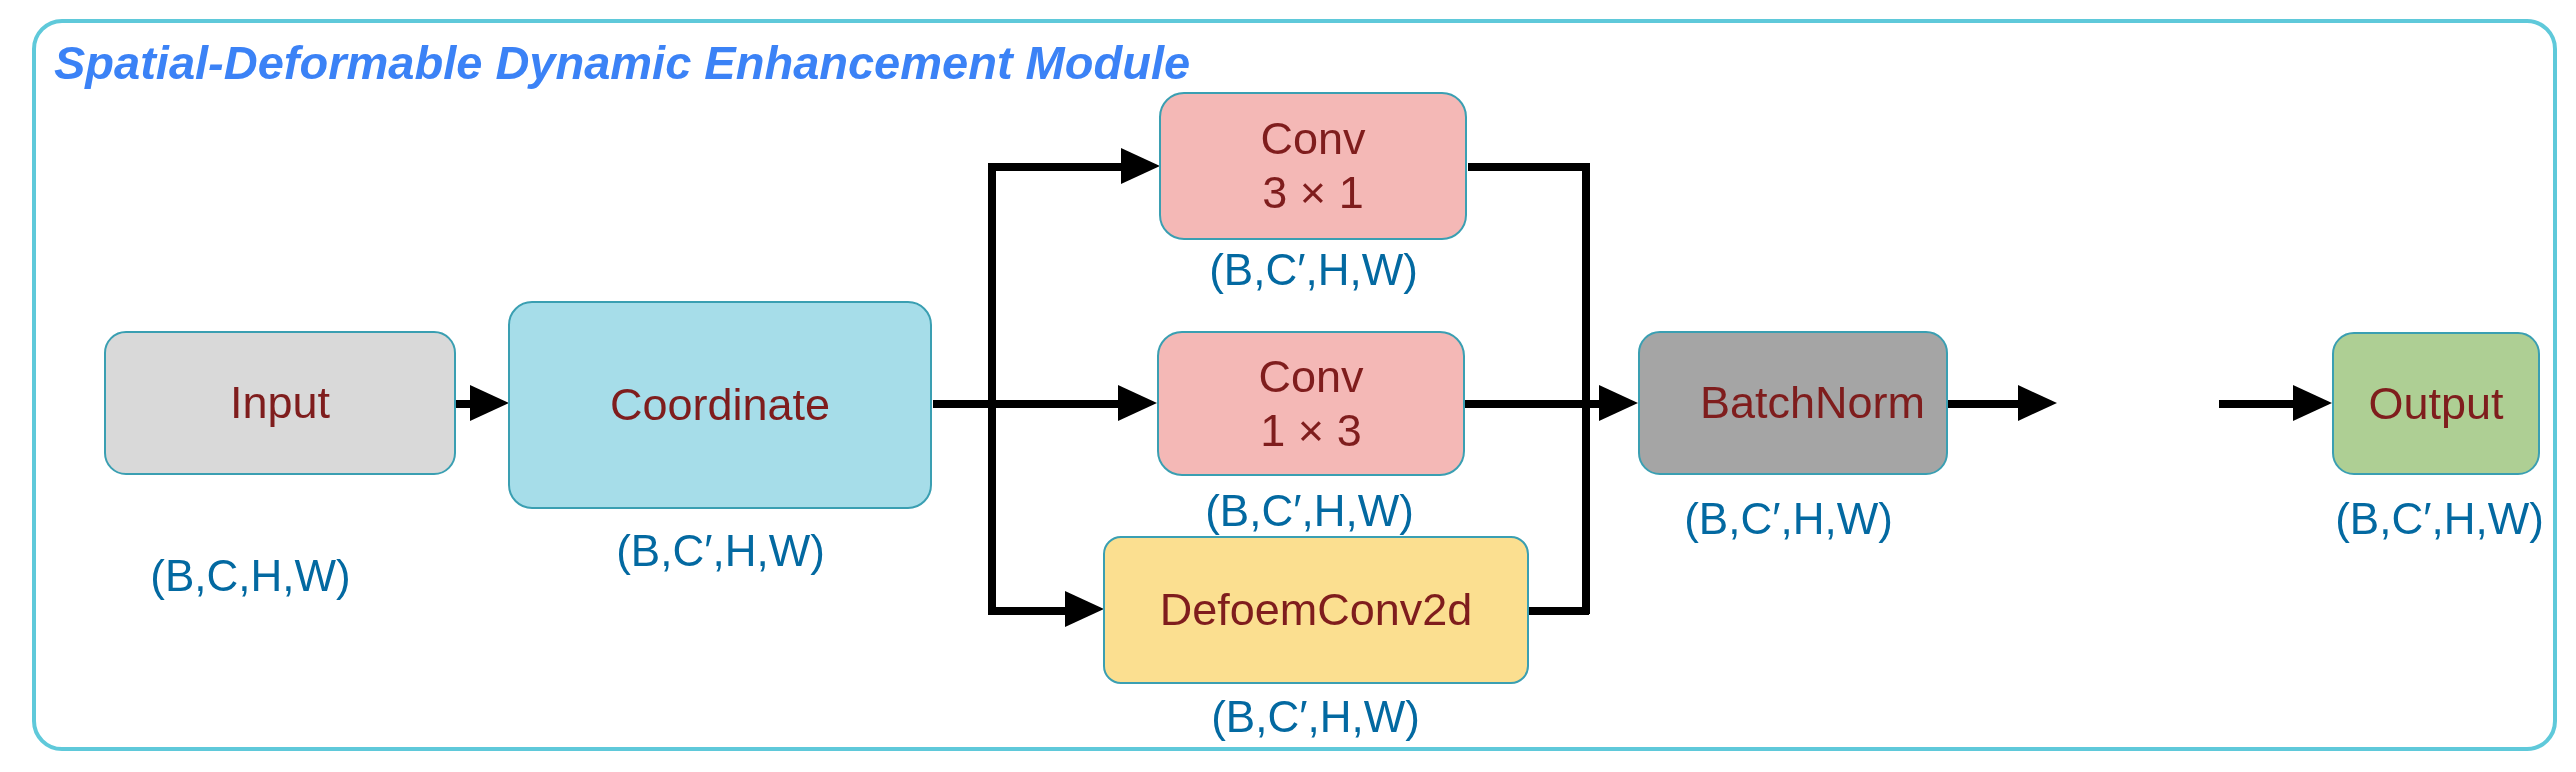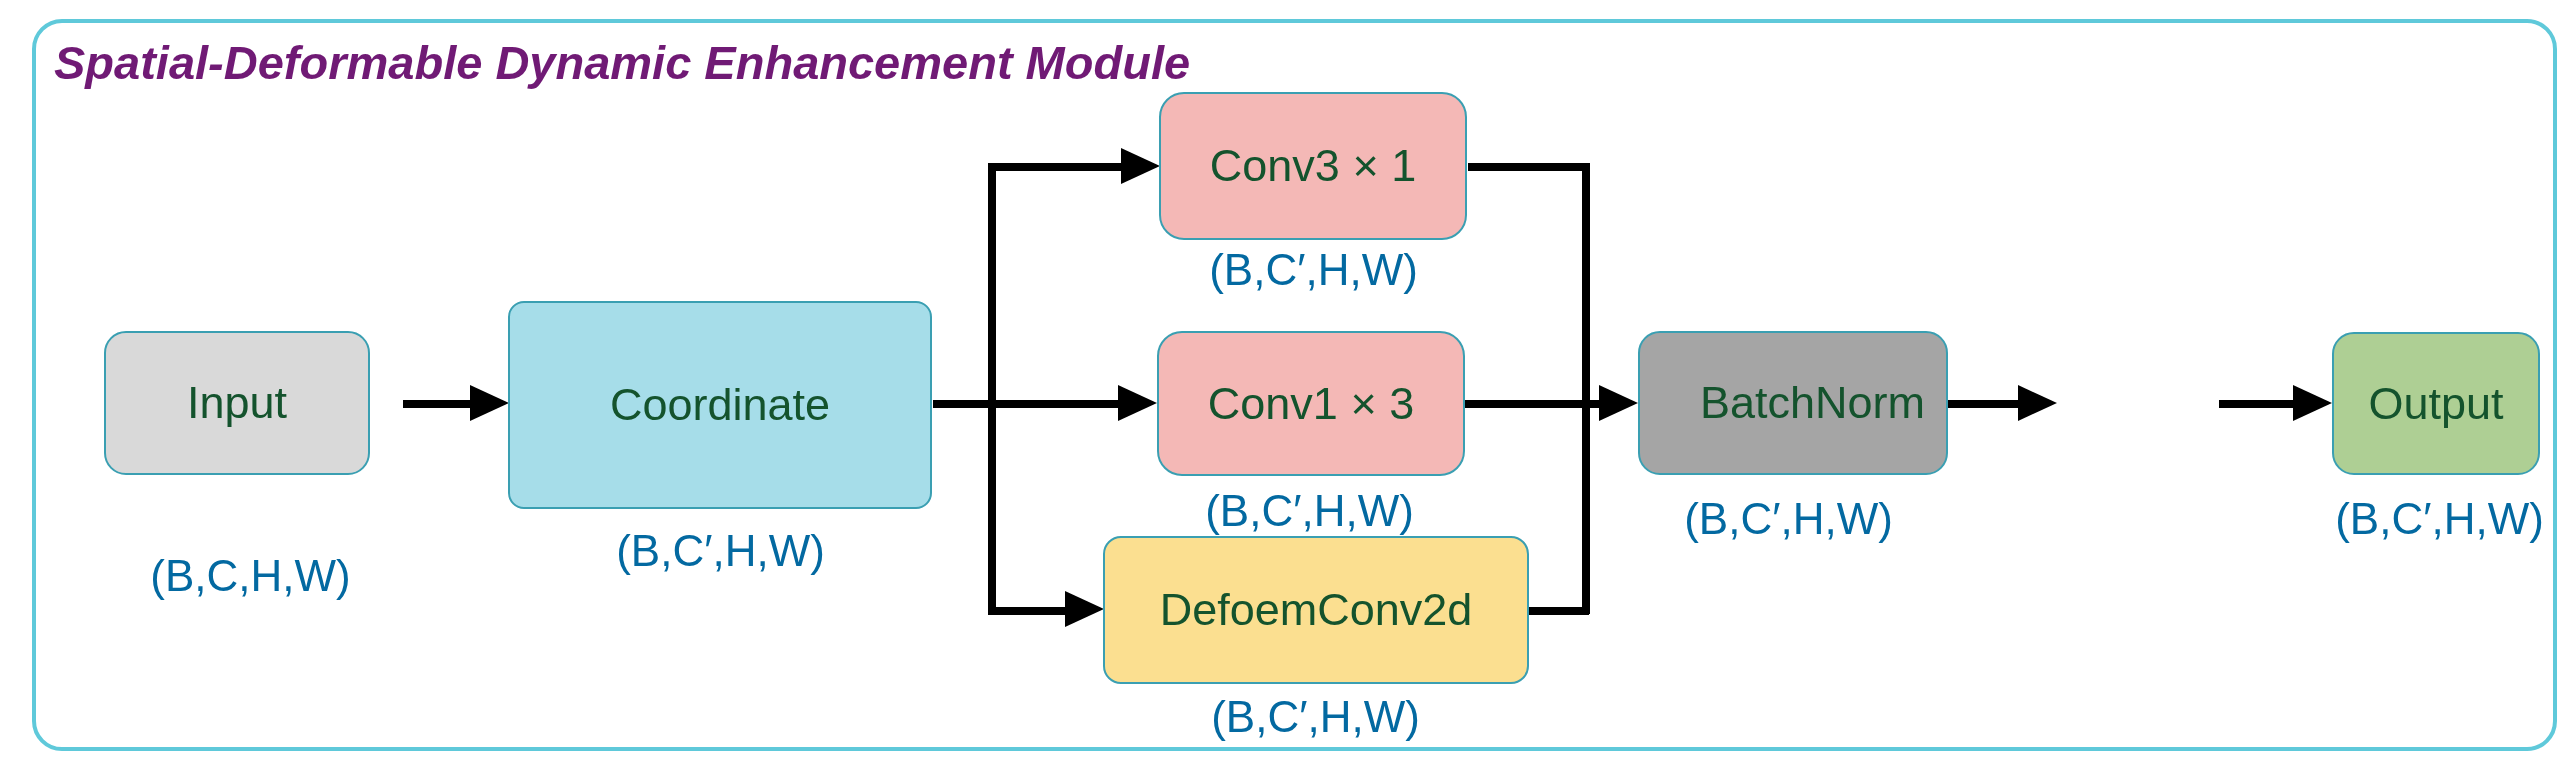--- a/index.html
+++ b/index.html
@@ -25,34 +25,34 @@
     border-radius: 30px;
     box-sizing: border-box;
     background: transparent;
   }
   .title {
     position: absolute;
     left: 54px; top: 35px;
     font-size: 47px;
     font-weight: bold;
     font-style: italic;
-    color: #701a75;
+    color: #3b82f6;
     white-space: nowrap;
     letter-spacing: 0px;
   }
   .node {
     position: absolute;
     box-sizing: border-box;
     border: 2.5px solid var(--node-border, #3a9fb2);
     display: flex;
-    flex-direction: row;
+    flex-direction: column;
     align-items: center;
     justify-content: center;
     text-align: center;
-    color: #14532d;
+    color: #7f1d1d;
     font-size: 45px;
     line-height: 54px;
   }
   .node span { display: block; }
   .shape-label {
     position: absolute;
     width: 353px;
     text-align: center;
     font-size: 44px;
     line-height: 49px;
@@ -99,25 +99,25 @@
   <div class="hline" style="left:2219px; top:400px; width:77px;"></div>
 
   <div class="arrowhead" style="left:470px; top:385px;"></div>
   <div class="arrowhead" style="left:1121px; top:148px;"></div>
   <div class="arrowhead" style="left:1118px; top:385px;"></div>
   <div class="arrowhead" style="left:1065px; top:591px;"></div>
   <div class="arrowhead" style="left:1599px; top:385px;"></div>
   <div class="arrowhead" style="left:2018px; top:385px;"></div>
   <div class="arrowhead" style="left:2293px; top:385px;"></div>
 
-  <div class="node" style="left:104px; top:331px; width:266px; height:144px; border-radius:22px; background:var(--input-fill,#d9d9d9);">
+  <div class="node" style="left:104px; top:331px; width:352px; height:144px; border-radius:22px; background:var(--input-fill,#d9d9d9);">
     <span>Input</span>
   </div>
 
-  <div class="node" style="left:508px; top:301px; width:424px; height:208px; border-radius:16px; background:var(--cie-fill,#a6dde9);">
+  <div class="node" style="left:508px; top:301px; width:424px; height:208px; border-radius:24px; background:var(--cie-fill,#a6dde9);">
     <span>Coordinate</span>
   </div>
 
   <div class="node" style="left:1159px; top:92px; width:308px; height:148px; border-radius:25px; background:var(--conv-fill,#f4b8b6);">
     <span>Conv</span>
     <span>3 × 1</span>
   </div>
 
   <div class="node" style="left:1157px; top:331px; width:308px; height:145px; border-radius:25px; background:var(--conv-fill,#f4b8b6);">
     <span>Conv</span>

